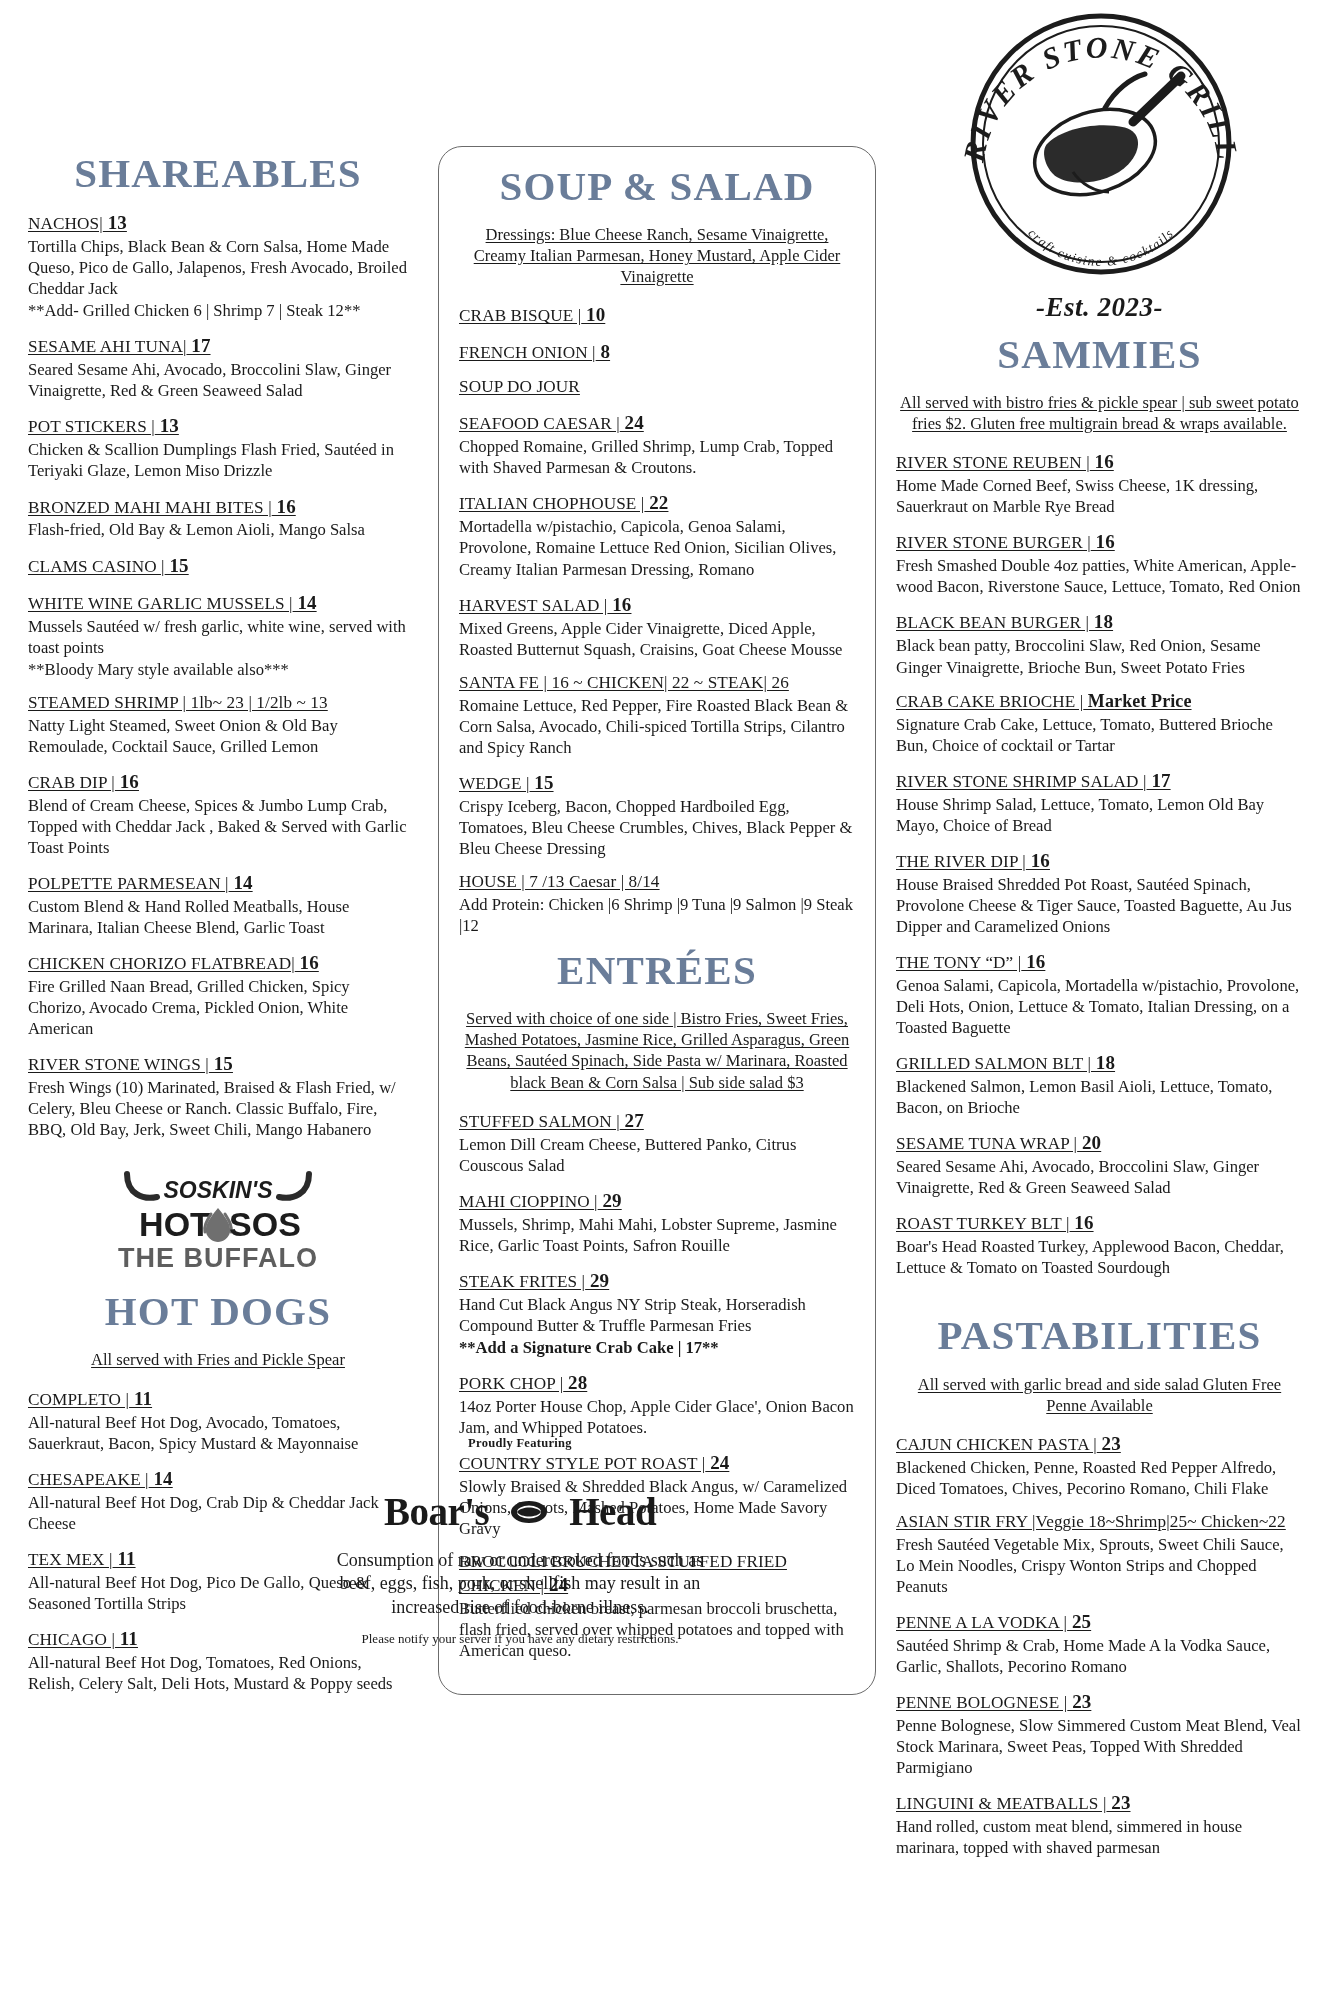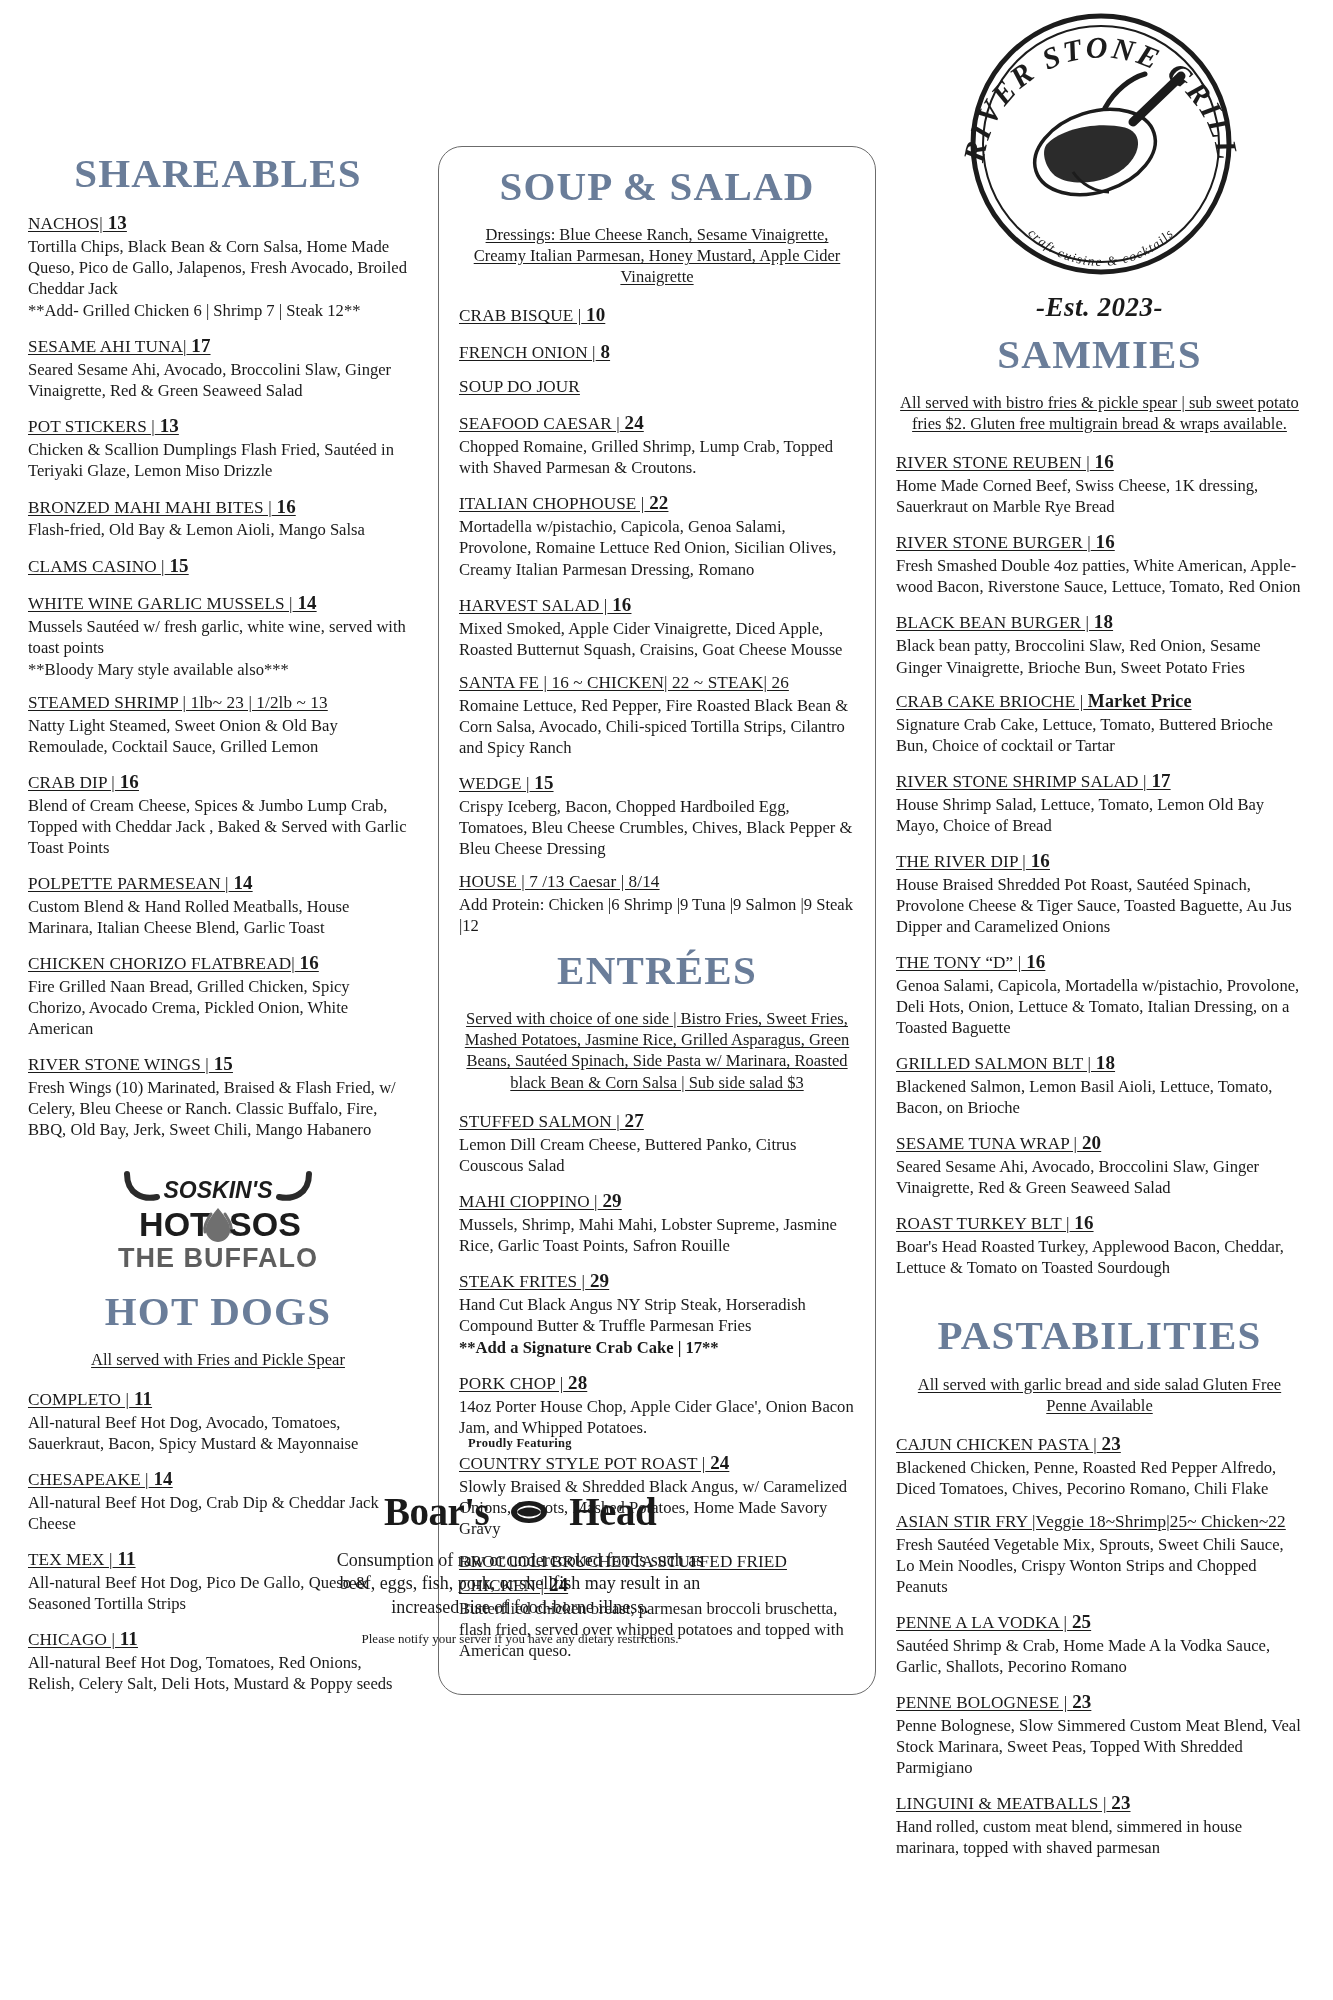--- a/index.html
+++ b/index.html
@@ -221,21 +221,21 @@
             <div class="item">
               <div class="item-name">SEAFOOD CAESAR |<span class="price"> 24</span></div>
               <div class="item-desc">Chopped Romaine, Grilled Shrimp, Lump Crab, Topped with Shaved Parmesan &amp; Croutons.</div>
             </div>
             <div class="item">
               <div class="item-name">ITALIAN CHOPHOUSE |<span class="price"> 22</span></div>
               <div class="item-desc">Mortadella w/pistachio, Capicola, Genoa Salami, Provolone, Romaine Lettuce Red Onion, Sicilian Olives, Creamy Italian Parmesan Dressing, Romano</div>
             </div>
             <div class="item">
               <div class="item-name">HARVEST SALAD |<span class="price"> 16</span></div>
-              <div class="item-desc">Mixed Smoked, Apple Cider Vinaigrette, Diced Apple, Roasted Butternut Squash, Craisins, Goat Cheese Mousse</div>
+              <div class="item-desc">Mixed Greens, Apple Cider Vinaigrette, Diced Apple, Roasted Butternut Squash, Craisins, Goat Cheese Mousse</div>
             </div>
             <div class="item">
               <div class="item-name">SANTA FE | 16  ~ CHICKEN| 22  ~ STEAK| 26</div>
               <div class="item-desc">Romaine Lettuce, Red Pepper, Fire Roasted Black Bean &amp; Corn Salsa, Avocado, Chili-spiced Tortilla Strips, Cilantro and Spicy Ranch</div>
             </div>
             <div class="item">
               <div class="item-name">WEDGE |<span class="price"> 15</span></div>
               <div class="item-desc">Crispy Iceberg, Bacon, Chopped Hardboiled Egg, Tomatoes, Bleu Cheese Crumbles, Chives, Black Pepper &amp; Bleu Cheese Dressing</div>
             </div>
             <div class="item">

